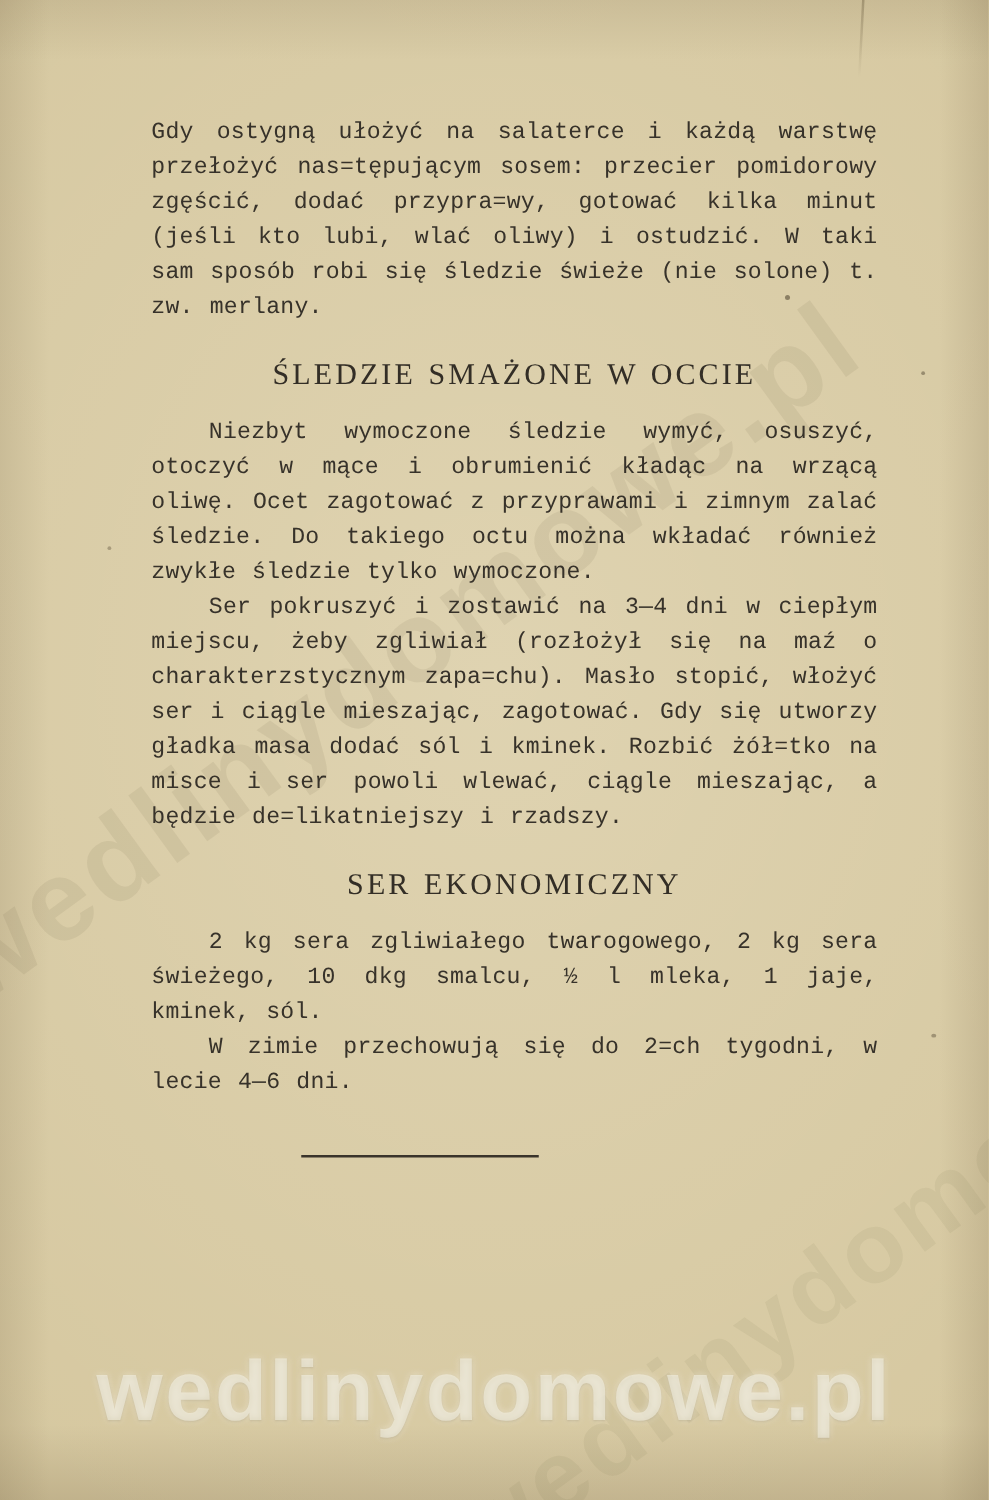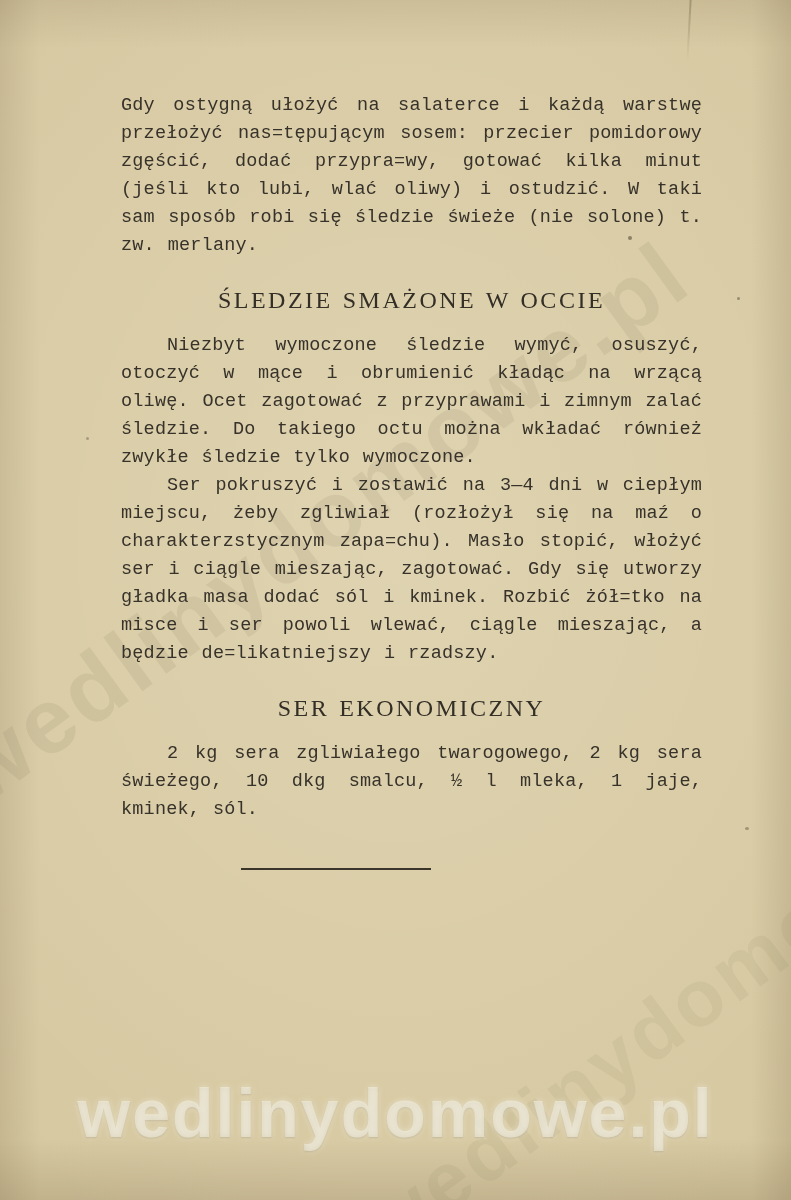--- a/index.html
+++ b/index.html
@@ -76,20 +76,21 @@
   <div class="text-column">
     <p class="para no-indent">Gdy ostygną ułożyć na salaterce i każdą warstwę przełożyć nas=tępującym sosem: przecier pomidorowy zgęścić, dodać przypra=wy, gotować kilka minut (jeśli kto lubi, wlać oliwy) i ostudzić. W taki sam sposób robi się śledzie świeże (nie solone) t. zw. merlany.</p>
 
     <h2 class="heading">ŚLEDZIE SMAŻONE W OCCIE</h2>
     <p class="para">Niezbyt wymoczone śledzie wymyć, osuszyć, otoczyć w mące i obrumienić kładąc na wrzącą oliwę. Ocet zagotować z przyprawami i zimnym zalać śledzie. Do takiego octu można wkładać również zwykłe śledzie tylko wymoczone.</p>
 
     <p class="para">Ser pokruszyć i zostawić na 3—4 dni w ciepłym miejscu, żeby zgliwiał (rozłożył się na maź o charakterzstycznym zapa=chu). Masło stopić, włożyć ser i ciągle mieszając, zagotować. Gdy się utworzy gładka masa dodać sól i kminek. Rozbić żół=tko na misce i ser powoli wlewać, ciągle mieszając, a będzie de=likatniejszy i rzadszy.</p>
 
     <h2 class="heading">SER EKONOMICZNY</h2>
     <p class="para">2 kg sera zgliwiałego twarogowego, 2 kg sera świeżego, 10 dkg smalcu, ½ l mleka, 1 jaje, kminek, sól.</p>
+    <p class="para">W zimie przechowują się do 2=ch tygodni, w lecie 4—6 dni.</p>
 
     <div class="divider"></div>
   </div>
 
   <div class="crease"></div>
   <div class="speck s1"></div>
   <div class="speck s2"></div>
   <div class="speck s3"></div>
   <div class="speck s4"></div>
 

